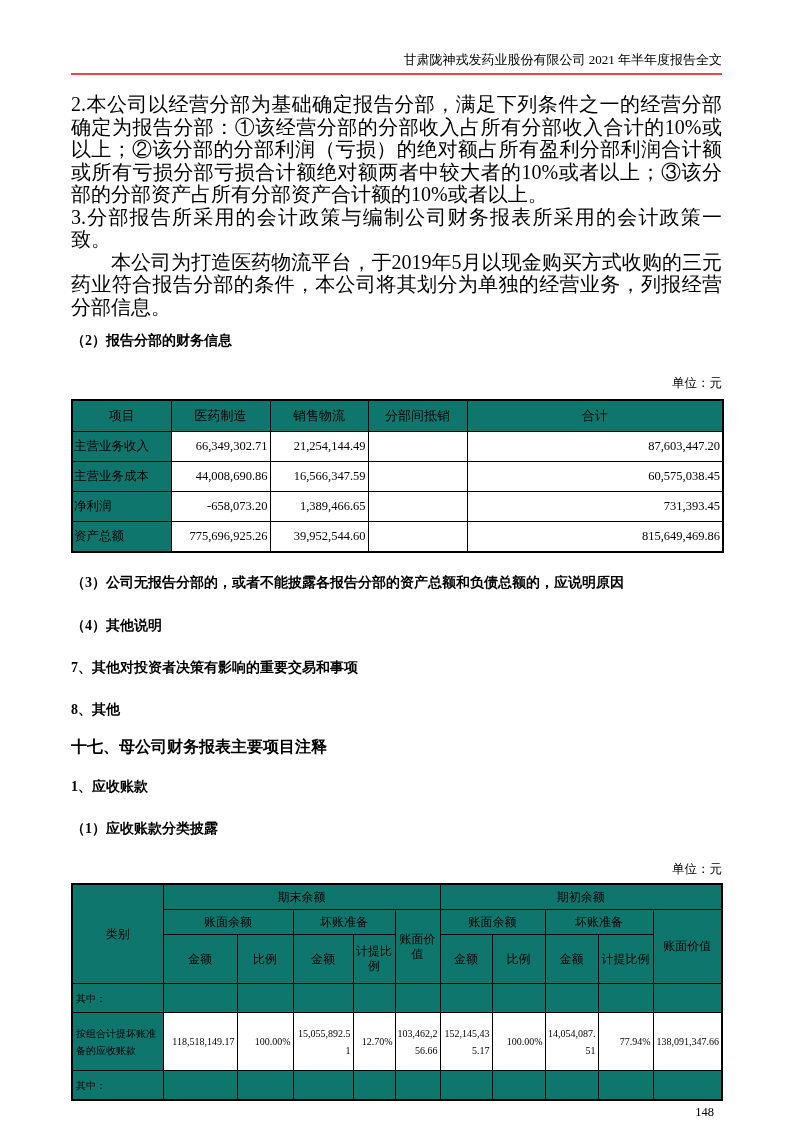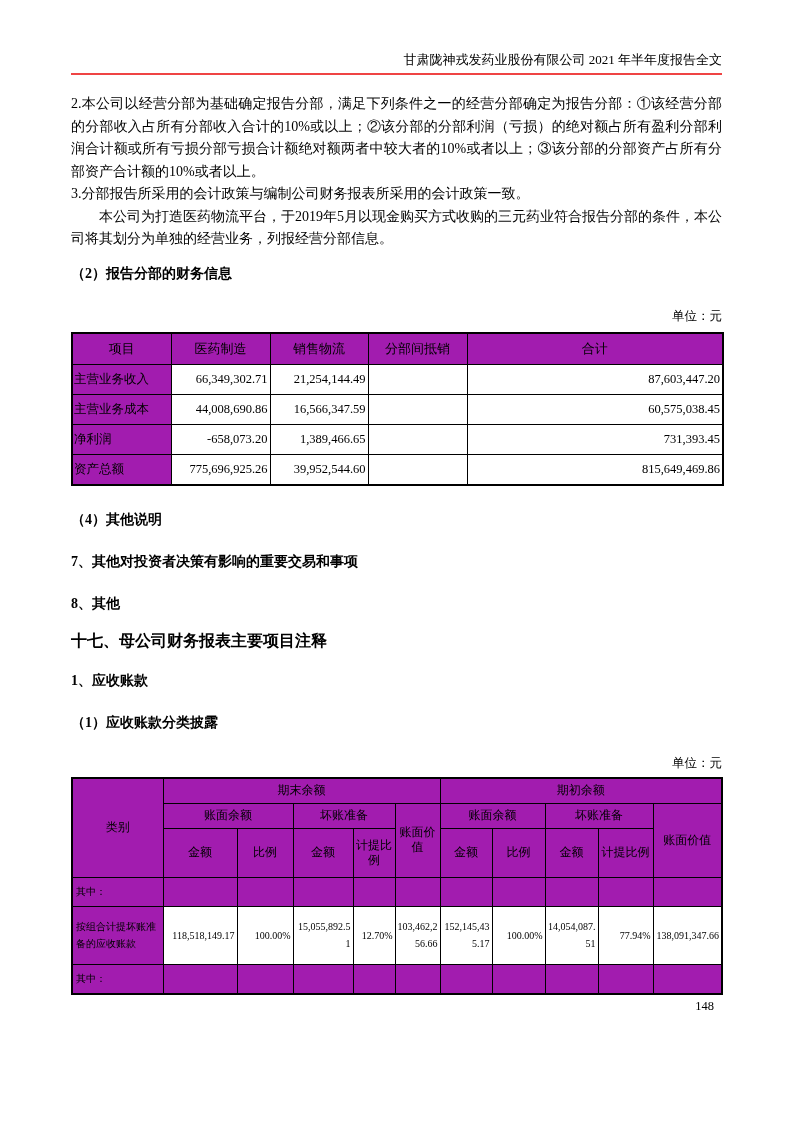--- a/index.html
+++ b/index.html
@@ -16,21 +16,21 @@
     margin-top: 52px;
     padding-bottom: 5px;
     border-bottom: 2px solid #ef4444;
     text-align: right;
     font-size: 13px;
     line-height: 16px;
   }
 
   p.body-text {
     margin: 0;
-    font-size: 14px;
+    font-size: 20px;
     line-height: 22.5px;
     text-align: justify;
   }
   p.first { margin-top: 18px; }
   p.indent { text-indent: 2em; }
 
   .heading {
     font-weight: bold;
     font-size: 14px;
     line-height: 18px;
@@ -57,21 +57,21 @@
     table-layout: fixed;
     width: 651px;
     border: 2px solid #000;
   }
   th, td {
     border: 1px solid #000;
     overflow: hidden;
     vertical-align: middle;
     font-weight: normal;
   }
-  .gray { background: #a21caf; }
+  .gray { background: #0f766e; }
 
   
   .t1 { margin-top: 8px; }
   .t1 th { height: 28px; font-size: 13px; text-align: center; }
   .t1 td { height: 27px; font-size: 12.5px; }
   .t1 td.rowlabel { text-align: left; }
   .t1 td.num { text-align: right; padding-right: 2px; }
 
   
   .t2 { margin-top: 6px; }
@@ -147,20 +147,21 @@
     <tr>
       <td class="rowlabel gray">资产总额</td>
       <td class="num">775,696,925.26</td>
       <td class="num">39,952,544.60</td>
       <td class="num"></td>
       <td class="num">815,649,469.86</td>
     </tr>
   </tbody>
     </table>
 
+  <div class="heading h-s3">（3）公司无报告分部的，或者不能披露各报告分部的资产总额和负债总额的，应说明原因</div>
   <div class="heading h-s4">（4）其他说明</div>
   <div class="heading h-s7">7、其他对投资者决策有影响的重要交易和事项</div>
   <div class="heading h-s8">8、其他</div>
   <div class="heading h-s17">十七、母公司财务报表主要项目注释</div>
   <div class="heading h-s17-1">1、应收账款</div>
   <div class="heading h-s17-1-1">（1）应收账款分类披露</div>
 
   <div class="unit-row unit-2">单位：元</div>
 
   <table class="t2">

